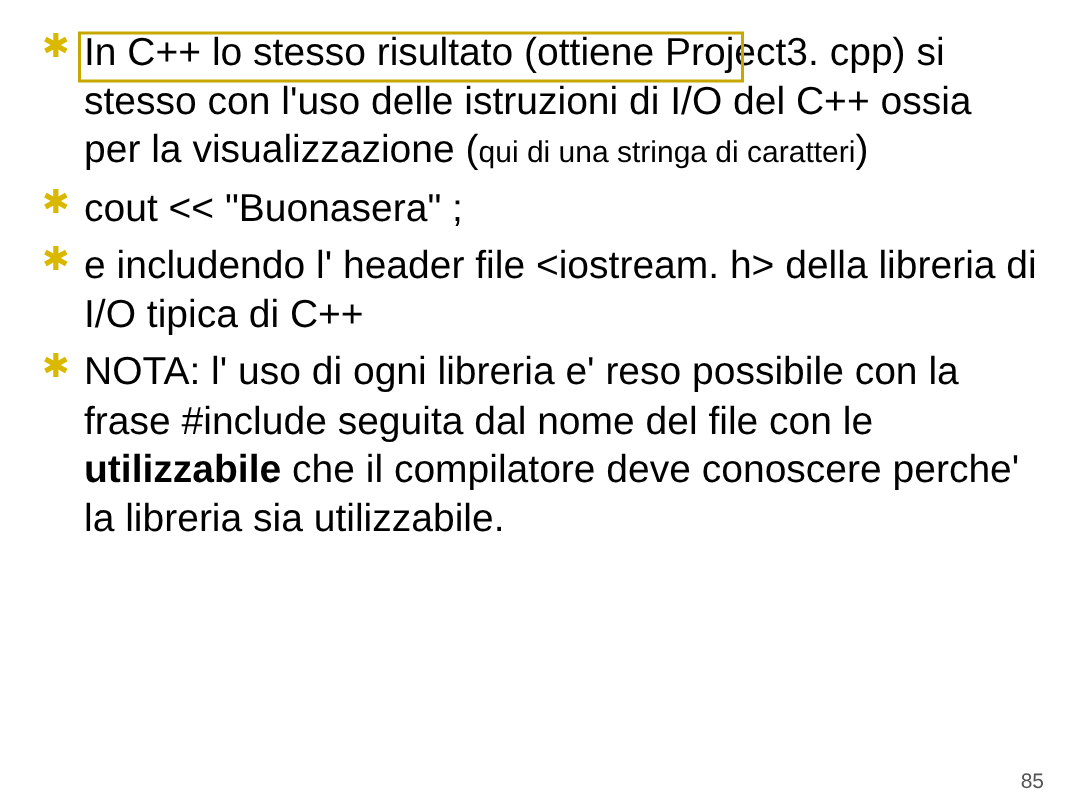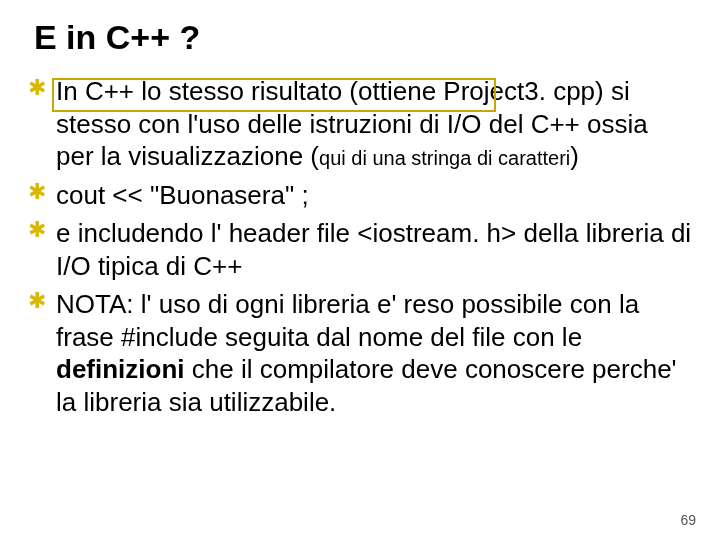--- a/index.html
+++ b/index.html
@@ -63,21 +63,20 @@
     right: 24px;
     bottom: 12px;
     font-size: 14px;
     color: #555;
   }
 </style>
 </head>
 <body>
 
 <div class="slide">
-  <h1 class="title">E in C++ ?</h1>
 
   <ul class="bullets">
 
     <li>
       <span class="marker">✱</span>
       <span class="highlight-wrap">
         <span class="hl-box hl1"></span>
         <span>In C++ lo stesso risultato (ottiene</span>
       </span>
       <span>Project3. cpp) si stesso con l'uso delle istruzioni di I/O del C++ ossia per la visualizzazione (</span><span class="small">qui di una stringa di caratteri</span><span>)</span>
@@ -88,19 +87,19 @@
       <span>cout &lt;&lt; "Buonasera" ;</span>
     </li>
 
     <li>
       <span class="marker">✱</span>
       <span>e includendo l' header file &lt;iostream. h&gt; della libreria di I/O tipica di C++</span>
     </li>
 
     <li>
       <span class="marker">✱</span>
-      <span>NOTA: l' uso di ogni libreria e' reso possibile con la frase #include seguita dal nome del file con le </span><span class="bold">definizioni</span><span> che il compilatore deve conoscere perche' la libreria sia utilizzabile.</span>
+      <span>NOTA: l' uso di ogni libreria e' reso possibile con la frase #include seguita dal nome del file con le </span><span class="bold">utilizzabile</span><span> che il compilatore deve conoscere perche' la libreria sia utilizzabile.</span>
     </li>
 
   </ul>
 </div>
 
-<div class="pagenum">69</div>
+<div class="pagenum">85</div>
 
 </body></html>

